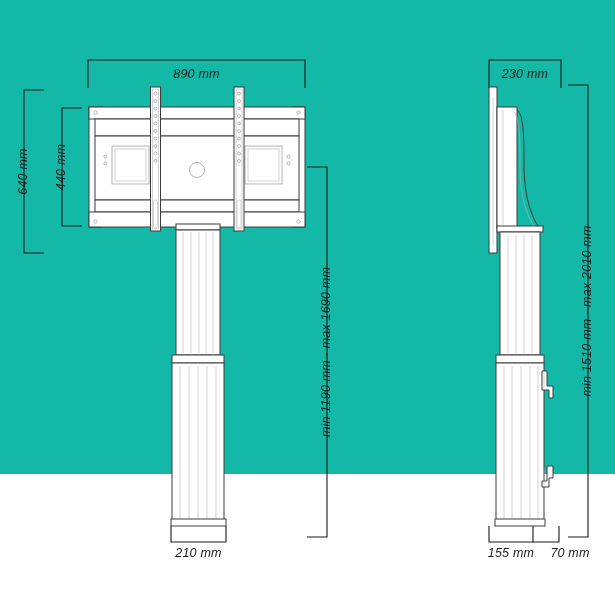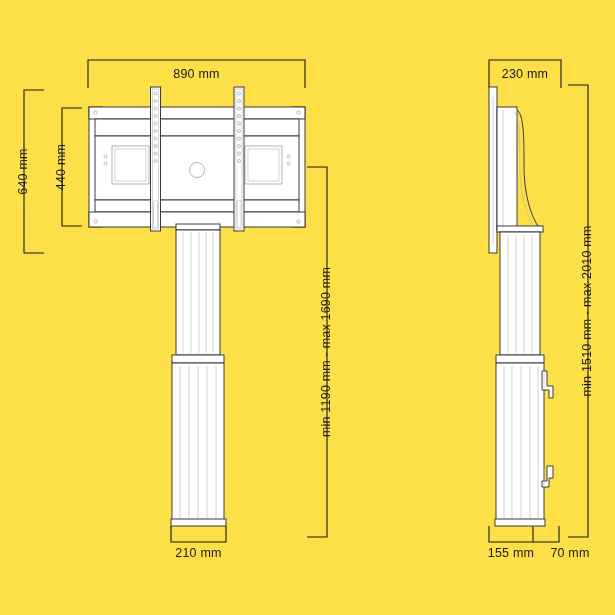--- a/index.html
+++ b/index.html
@@ -9,22 +9,23 @@
   }
   body {
     width: 615px;
     height: 615px;
     font-family: "Liberation Sans", sans-serif;
     overflow: hidden;
   }
   #drawing-root {
     position: relative;
     width: 615px;
-    height: 615px;
-    background: #fde047;
+    height: 474px;
+    background: #14b8a6;
+    font-style: italic;
   }
   svg.tech-drawing {
     display: block;
     width: 615px;
     height: 615px;
   }
   
   .dim-line   { stroke: #1a1a1a; stroke-width: 1.1; fill: none; }
   .outline    { stroke: #3c3c3c; stroke-width: 1.0; fill: #ffffff; }
   .outline-nf { stroke: #3c3c3c; stroke-width: 1.0; fill: none; }

